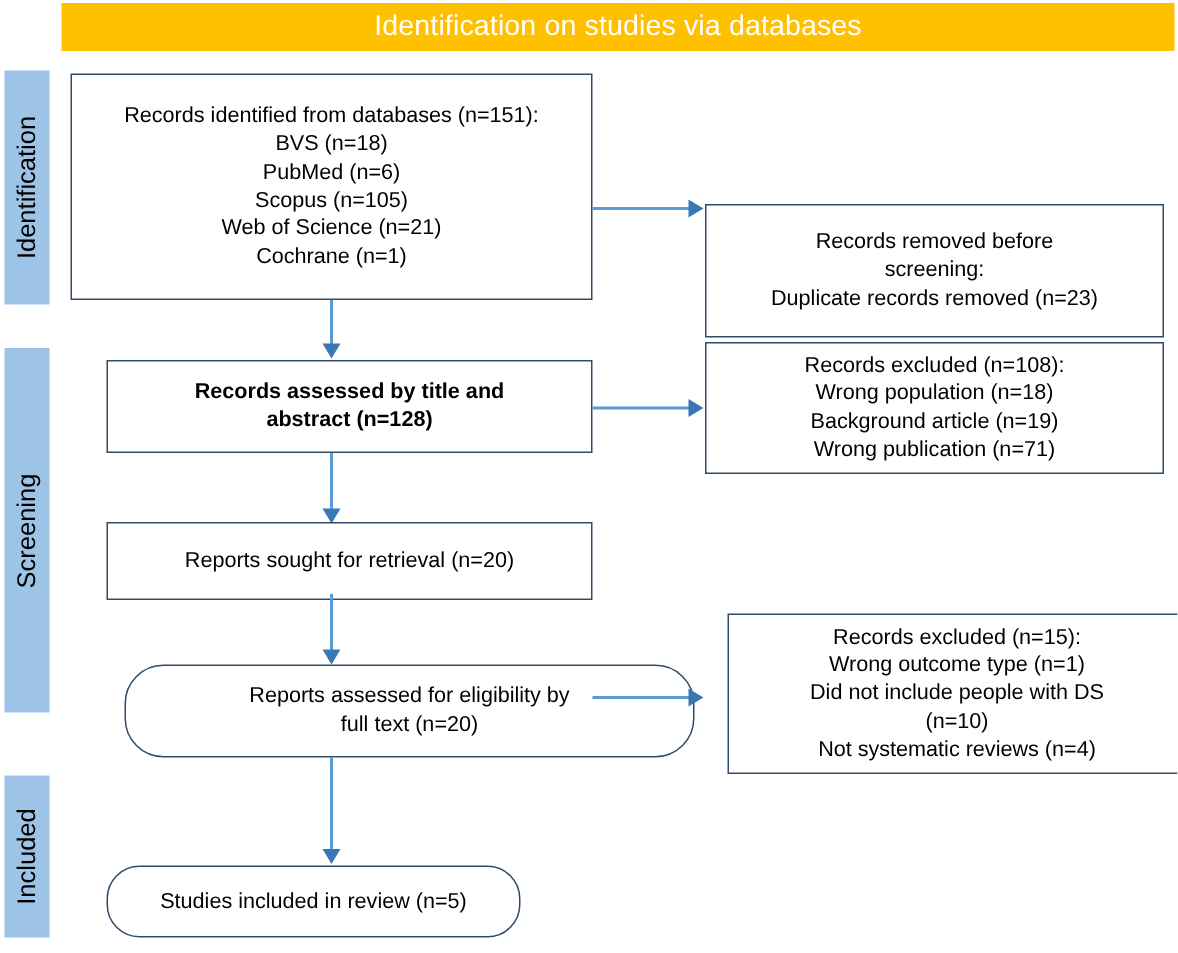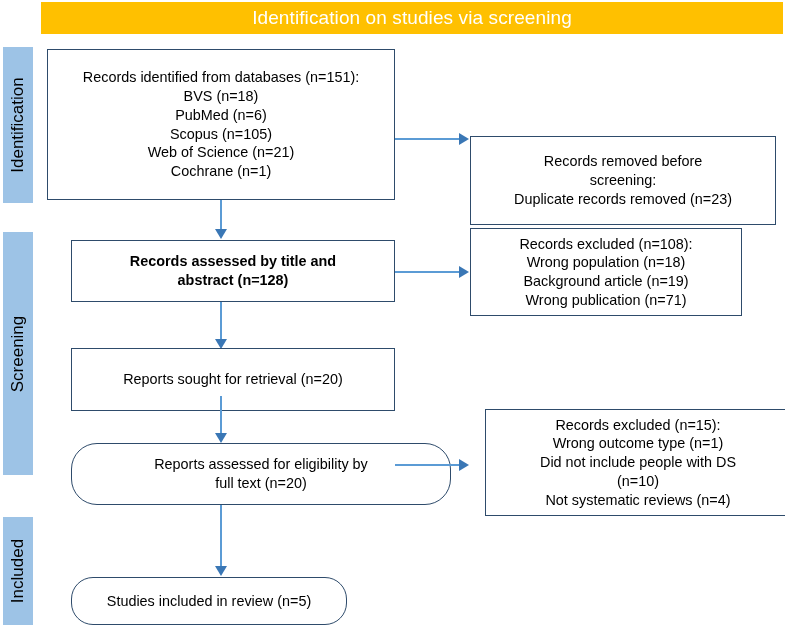--- a/index.html
+++ b/index.html
@@ -99,21 +99,21 @@
     border-top: 6.5px solid transparent;
     border-bottom: 6.5px solid transparent;
     border-left: 10px solid #3a77b5;
   }
 </style>
 </head>
 <body>
 
 <div id="canvas">
 
-  <div class="header-bar">Identification on studies via screening</div>
+  <div class="header-bar">Identification on studies via databases</div>
 
   <div class="phase-bar" style="top:47px; height:156px;">
     <span class="phase-label">Identification</span>
   </div>
 
   <div class="phase-bar" style="top:232px; height:243px;">
     <span class="phase-label">Screening</span>
   </div>
 
   <div class="phase-bar" style="top:517px; height:108px;">
@@ -139,41 +139,41 @@
   <div class="arrow-right" style="left:459px; top:132.5px;"></div>
 
   <div class="vline" style="left:220px; top:200px; height:30px;"></div>
   <div class="arrow-down" style="left:214.6px; top:229px;"></div>
 
   <div class="box" style="left:71px; top:240px; width:324px; height:62px;font-weight:bold;">
     <span class="box-text">Records assessed by title and
 abstract (n=128)</span>
   </div>
 
-  <div class="box" style="left:470px; top:228px; width:272px; height:88px;">
+  <div class="box" style="left:470px; top:228px; width:306px; height:88px;">
     <span class="box-text">Records excluded (n=108):
 Wrong population (n=18)
 Background article (n=19)
 Wrong publication (n=71)</span>
   </div>
 
   <div class="hline" style="left:395px; top:271px; width:65px;"></div>
   <div class="arrow-right" style="left:459px; top:265.5px;"></div>
 
   <div class="vline" style="left:220px; top:302px; height:38px;"></div>
   <div class="arrow-down" style="left:214.6px; top:339px;"></div>
 
-  <div class="box" style="left:71px; top:348px; width:324px; height:63px;">
+  <div class="box" style="left:71px; top:348px; width:324px; height:52px;">
     <span class="box-text">Reports sought for retrieval (n=20)</span>
   </div>
 
   <div class="vline" style="left:220px; top:396px; height:38px;"></div>
   <div class="arrow-down" style="left:214.6px; top:433px;"></div>
 
-  <div class="box" style="left:71px; top:443px; width:380px; height:62px;border-radius:26px;">
+  <div class="box" style="left:83px; top:443px; width:380px; height:62px;border-radius:26px;">
     <span class="box-text">Reports assessed for eligibility by
 full text (n=20)</span>
   </div>
 
   <div class="box" style="left:470px; top:409px; width:306px; height:107px;margin-left:15px;">
     <span class="box-text">Records excluded (n=15):
 Wrong outcome type (n=1)
 Did not include people with DS
 (n=10)
 Not systematic reviews (n=4)</span>

